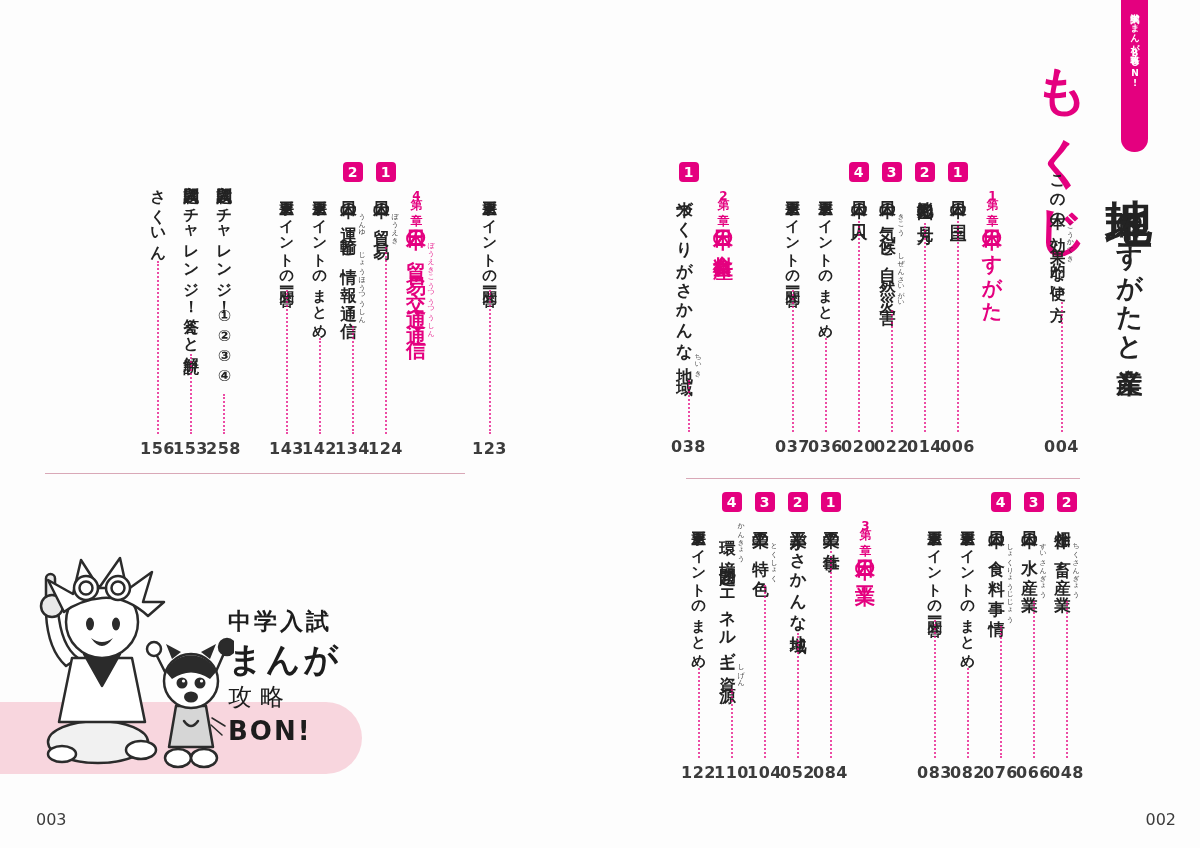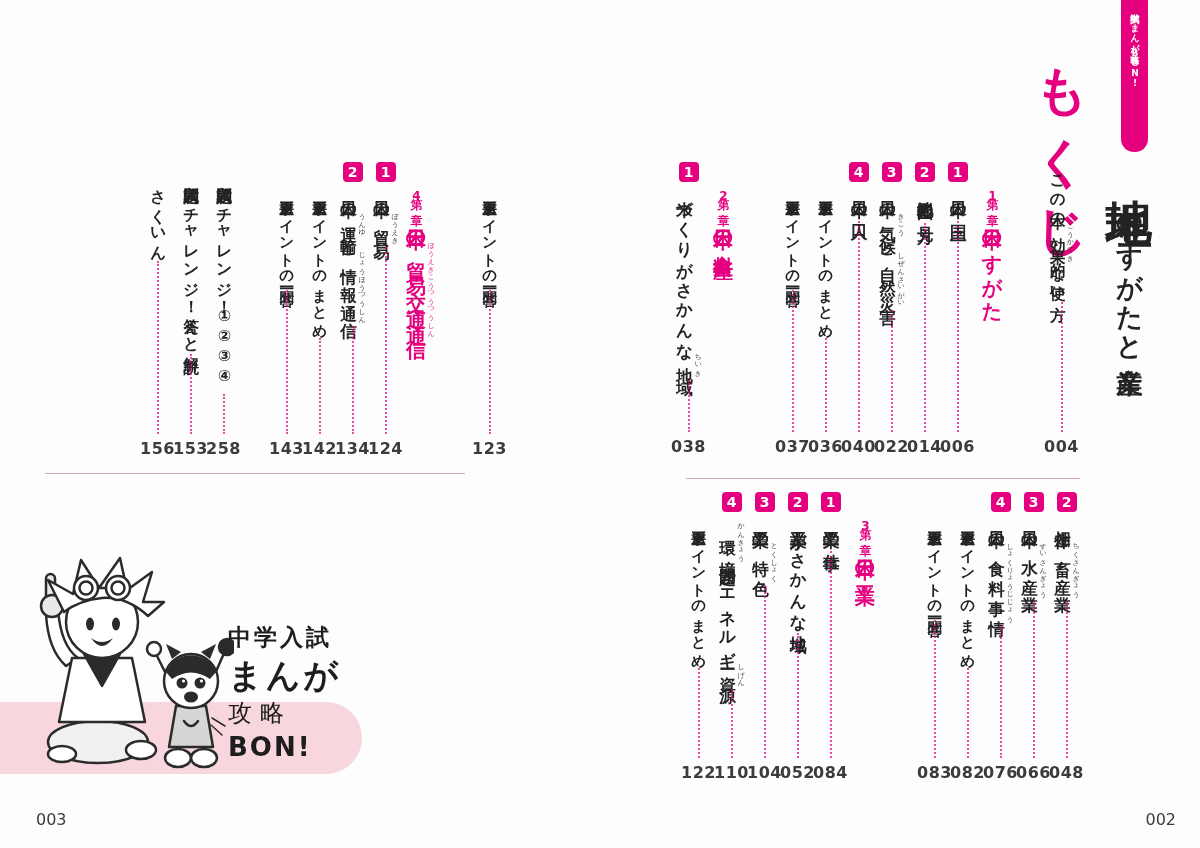--- a/index.html
+++ b/index.html
@@ -87,21 +87,21 @@
   
   .pagenum{position:absolute;font-size:16px;color:var(--num);}
   .pagenum-left{left:36px;top:810px;}
   .pagenum-right{right:24px;top:810px;}
 
   
   .logo-banner{
     position:absolute;left:0;top:702px;width:362px;height:72px;
     background:#f8d6de;border-radius:0 36px 36px 0;z-index:0;
   }
-  .logo{position:absolute;left:228px;top:610px;z-index:2;color:#1d1d1d;line-height:1;margin-top:16px;}
+  .logo{position:absolute;left:228px;top:610px;z-index:2;color:#1d1d1d;line-height:1;}
   .logo-l1{font-size:23px;font-weight:800;letter-spacing:3px;}
   .logo-l2{font-size:34px;font-weight:700;letter-spacing:3px;margin-top:9px;}
   .logo-l3{font-size:24px;font-weight:400;letter-spacing:8px;margin-top:9px;}
   .logo-l4{font-size:26px;font-weight:700;letter-spacing:2px;margin-top:9px;}
   .mascots{position:absolute;left:6px;top:548px;width:228px;height:242px;z-index:1;}
 </style>
 </head>
 <body>
 
 <div class="spread">
@@ -141,21 +141,21 @@
       <div class="entry kind-item">
         <div class="badge">3</div>
         <div class="etitle"><span>日本の</span><ruby>気候<rt>きこう</rt></ruby><span>と</span><ruby>自然災害<rt>しぜんさいがい</rt></ruby></div>
         <div class="leader"></div>
         <div class="enum">022</div>
       </div>
       <div class="entry kind-item">
         <div class="badge">4</div>
         <div class="etitle"><span>日本の人口</span></div>
         <div class="leader"></div>
-        <div class="enum">040</div>
+        <div class="enum">020</div>
       </div>
       <div class="entry kind-plain">
         <div class="etitle"><span>重要ポイントのまとめ</span></div>
         <div class="leader"></div>
         <div class="enum">036</div>
       </div>
       <div class="entry kind-plain">
         <div class="etitle"><span>重要ポイントの一問一答</span></div>
         <div class="leader"></div>
         <div class="enum">037</div>

